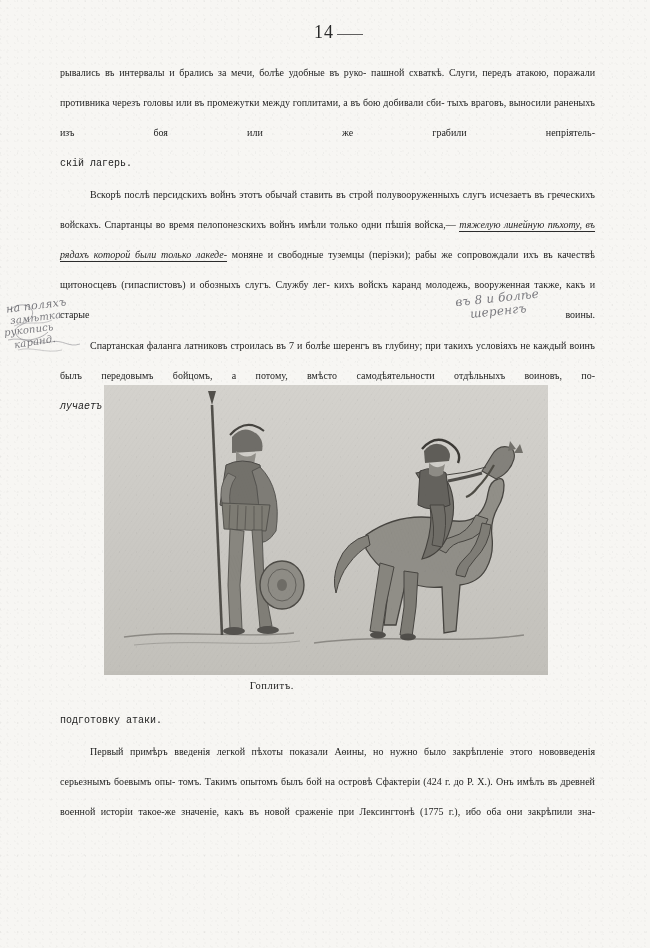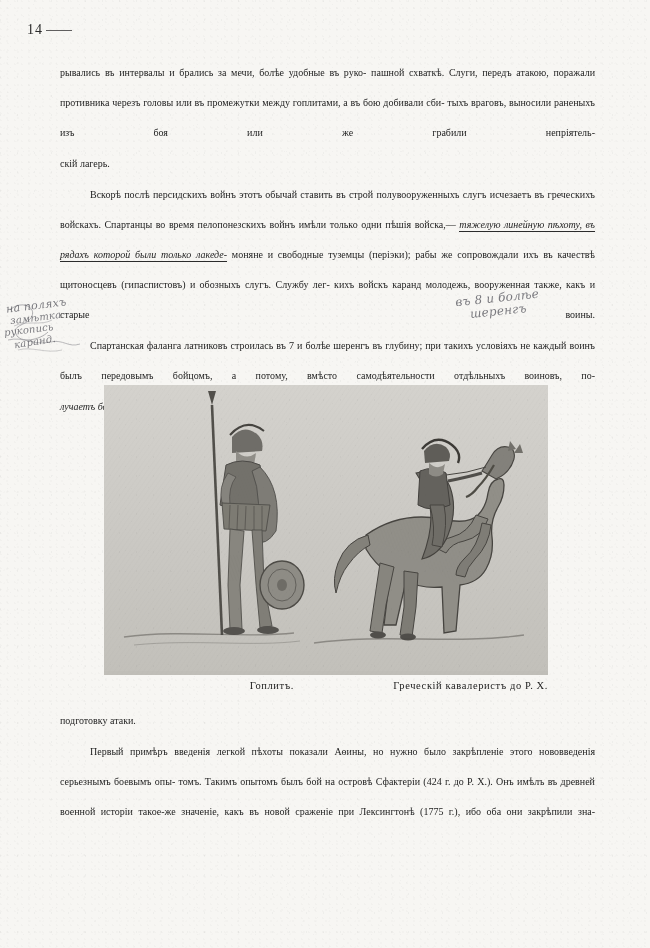--- a/index.html
+++ b/index.html
@@ -26,22 +26,22 @@
       radial-gradient(circle at 62% 72%, rgba(0,0,0,0.015) 0 1px, transparent 1px),
       radial-gradient(circle at 34% 88%, rgba(0,0,0,0.012) 0 1px, transparent 1px);
     background-size: 7px 7px, 11px 11px, 13px 13px;
   }
 
   .page-number {
     position: absolute;
     top: 22px;
     left: 0;
     right: 0;
-    text-align: left;
-    font-size: 14px;
+    text-align: center;
+    font-size: 18px;
     letter-spacing: 1px;
     color: #2a2a2a;
     padding-left: 27px;
   }
   .page-number .rule {
     display: inline-block;
     width: 26px;
     height: 1px;
     background: #3a3a3a;
     vertical-align: 3px;
@@ -60,20 +60,21 @@
     margin: 0 0 0 0;
     font-size: 10px;
     line-height: 30px;
     text-align: justify;
     text-align-last: justify;
     color: #232323;
     hyphens: manual;
   }
   p.para.last-left {
     text-align-last: left;
+    font-family: Liberation Mono, monospace;
   }
   p.para + p.para {
     margin-top: 1px;
   }
   .indent {
     display: inline-block;
     width: 30px;
   }
 
   i, .it {
@@ -320,21 +321,20 @@
 
         <path d="M326 120 q6 24 2 40 l10 2 q6 -22 2 -42 z" fill="#6b6963" stroke="#3d3b37" stroke-width=".9"></path>
       </g>
 
       <rect x="0" y="286" width="444" height="4" fill="#bdbbb6" opacity=".5"></rect>
     </svg>
   </div>
 
   <div class="caption-row">
     <div class="cap cap-left">Гоплитъ.</div>
-    <div class="cap cap-right">Греческiй кавалеристъ до Р. Х.</div>
   </div>
 
   <div class="content-bottom">
     <p class="para last-left">
       <span>подготовку атаки.</span>
     </p>
 
     <p class="para">
       <span class="indent"></span><span>Первый примѣръ введенiя легкой пѣхоты показали Аѳины, но</span>
       <span>нужно было закрѣпленiе этого нововведенiя серьезнымъ боевымъ опы-</span>

